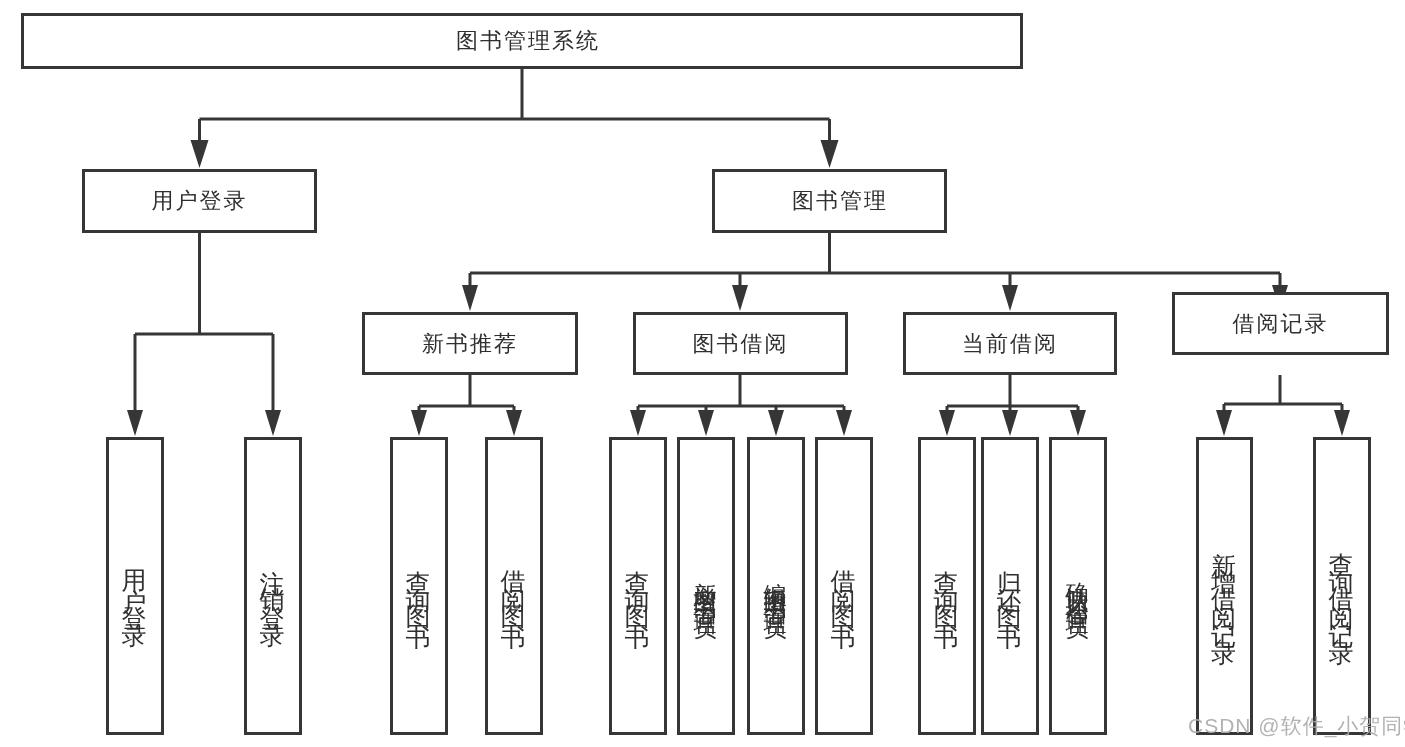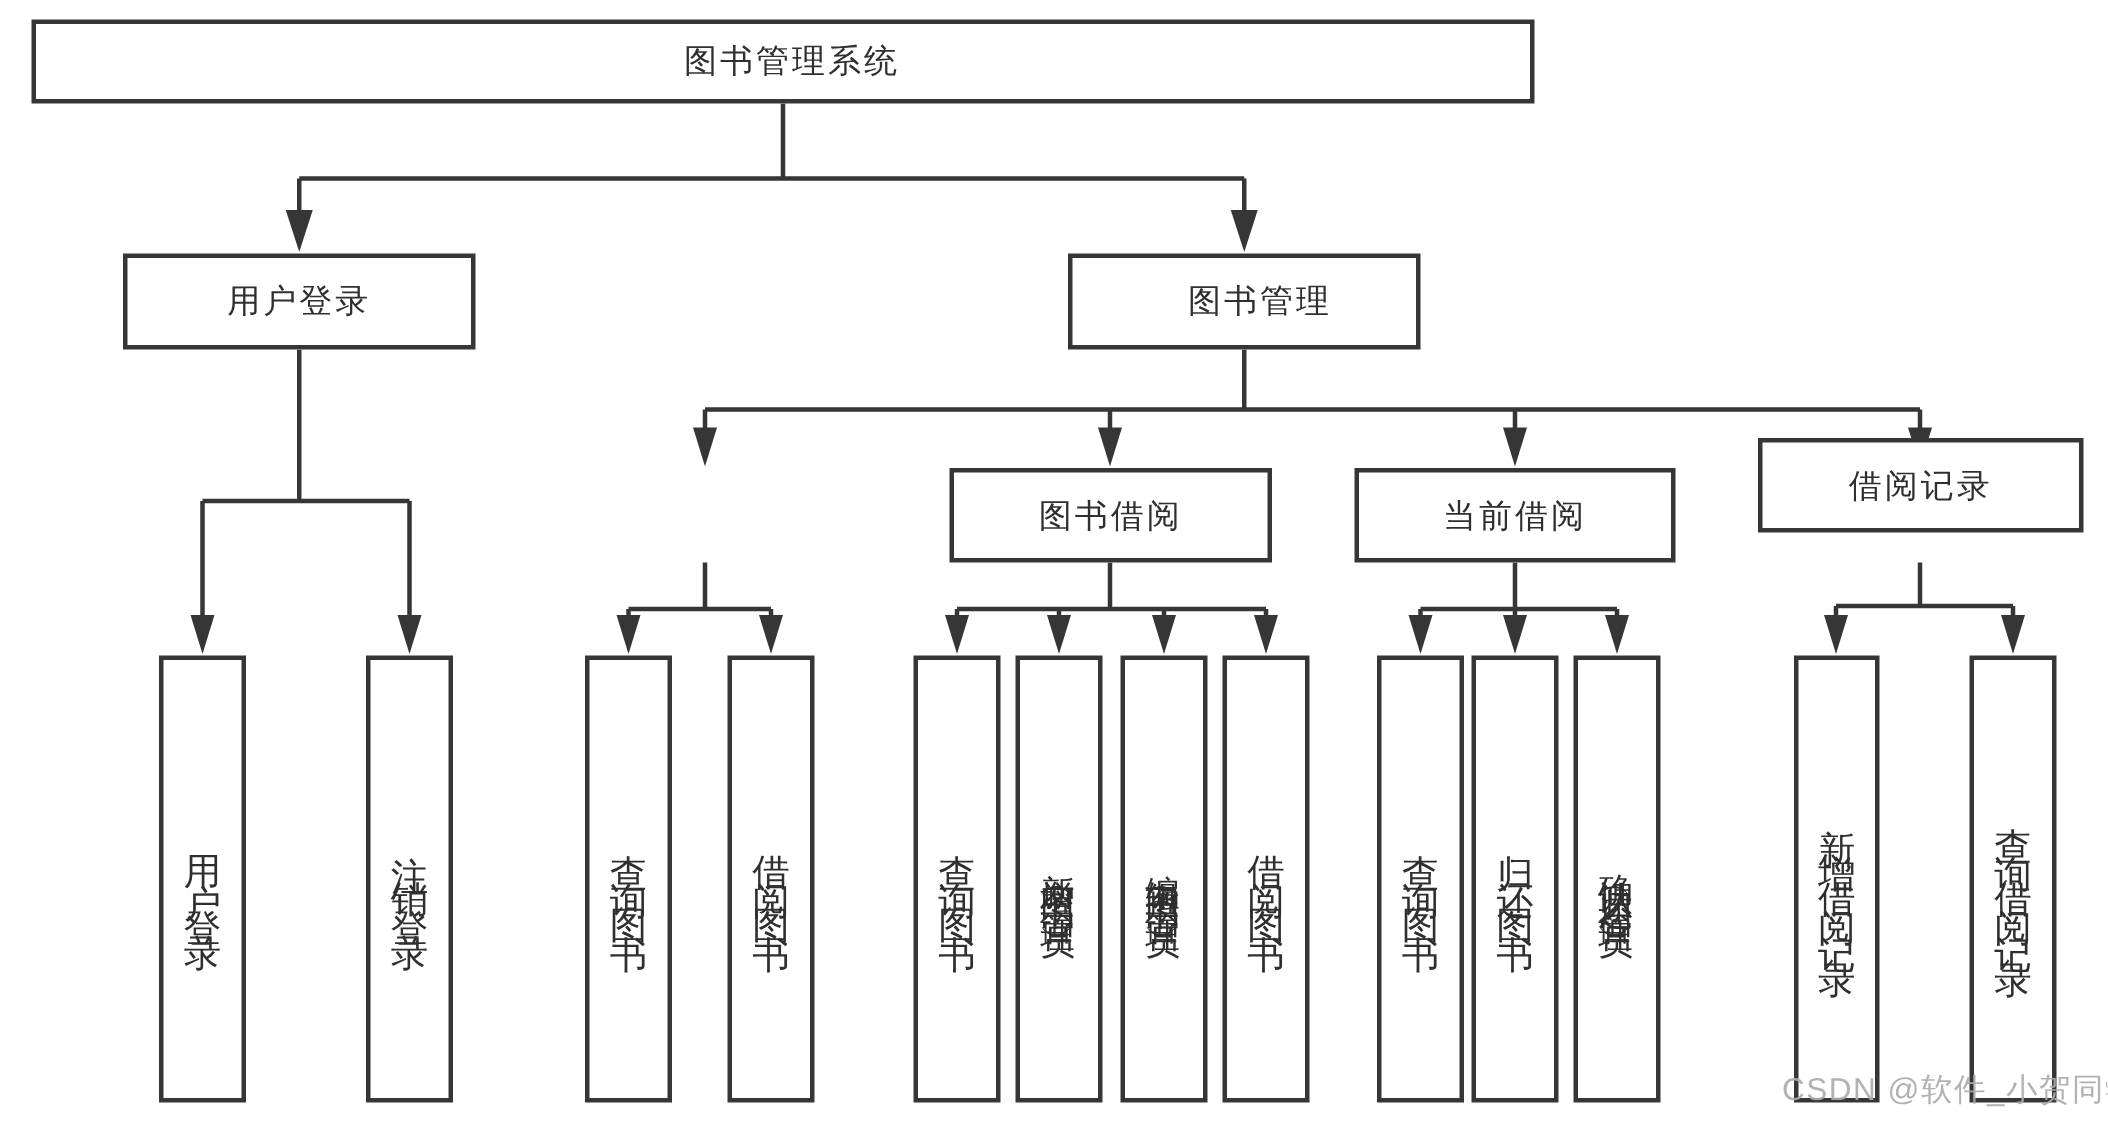--- a/index.html
+++ b/index.html
@@ -105,20 +105,21 @@
       <polygon class="arrow" points="1216,410 1232,410 1224,436"></polygon>
       <polygon class="arrow" points="1334,410 1350,410 1342,436"></polygon>
     </g>
   </svg>
 
   <div class="box h-label" style="left:21px; top:13px; width:1002px; height:56px;padding-left:12px;">图书管理系统</div>
 
   <div class="box h-label" style="left:82px; top:169px; width:235px; height:64px;">用户登录</div>
   <div class="box h-label" style="left:712px; top:169px; width:235px; height:64px;padding-left:21px;">图书管理</div>
 
+  <div class="box h-label" style="left:362px; top:312px; width:216px; height:63px;">新书推荐</div>
   <div class="box h-label" style="left:903px; top:312px; width:214px; height:63px;">当前借阅</div>
   <div class="box h-label" style="left:633px; top:312px; width:215px; height:63px;">图书借阅</div>
   <div class="box h-label" style="left:1172px; top:292px; width:217px; height:63px;">借阅记录</div>
 
   <div class="box leaf" style="left:106px; top:437px; width:58px; height:298px;">用户登录</div>
   <div class="box leaf" style="left:244px; top:437px; width:58px; height:298px;">注销登录</div>
 
   <div class="box leaf" style="left:390px; top:437px; width:58px; height:298px;">查询图书</div>
   <div class="box leaf" style="left:485px; top:437px; width:58px; height:298px;">借阅图书</div>
 

